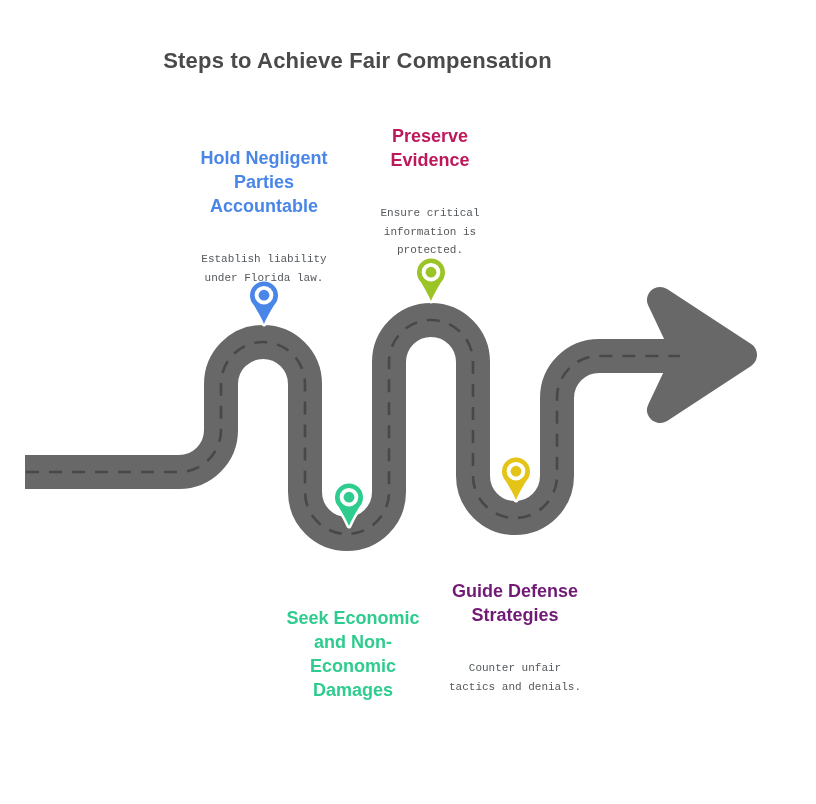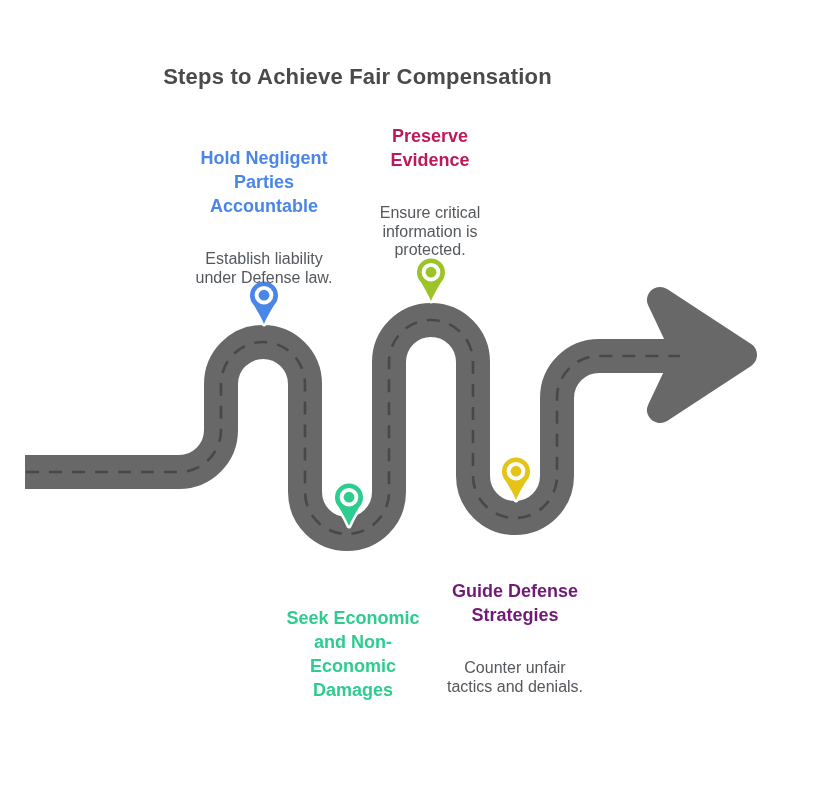--- a/index.html
+++ b/index.html
@@ -4,37 +4,37 @@
 <style>
   html,body{margin:0;padding:0;background:#ffffff;}
   .canvas{
     position:relative;
     width:816px;height:804px;
     background:#ffffff;
     overflow:hidden;
     font-family:"Liberation Sans","DejaVu Sans",sans-serif;
   }
   .page-title{
-    position:absolute;left:0;top:64px;width:715px;
+    position:absolute;left:0;top:48px;width:715px;
     text-align:center;
     font-size:22px;font-weight:700;letter-spacing:.2px;
   }
   .roadmap-svg{position:absolute;left:0;top:0;}
   .step{
     position:absolute;
     transform:translateX(-50%);
     text-align:center;
     white-space:pre-line;
   }
   .step .heading{
     font-size:18px;line-height:24px;font-weight:700;
     margin:0 0 14px 0;
   }
   .step .body{
-    font-size:16px;line-height:18.5px;font-weight:400;
+    font-size:11px;line-height:18.5px;font-weight:400;font-family:Liberation Mono, monospace;
   }
   .s0{left:264px;top:128px;}
   .s1{left:430px;top:106px;}
   .s2{left:347px;top:588px;}
   .s3{left:515px;top:561px;}
 </style>
 </head>
 <body>
 
 <div class="canvas">
@@ -74,21 +74,21 @@
       <circle cx="0" cy="1.2" r="9.3" fill="#ffffff"></circle>
       <circle cx="0" cy="1.2" r="5.4" fill="#e4c416"></circle>
     </g>
   </svg>
 
   <div class="step s0">
     <div class="heading" style="color: rgb(74, 134, 232);">Hold Negligent
 Parties
 Accountable</div>
     <div class="body" style="color: rgb(84, 88, 92);">Establish liability
-under Defense law.</div>
+under Florida law.</div>
   </div>
 
   <div class="step s1">
     <div class="heading" style="color: #be185d;">Preserve
 Evidence</div>
     <div class="body" style="color: rgb(84, 88, 92);">Ensure critical
 information is
 protected.</div>
   </div>
 

